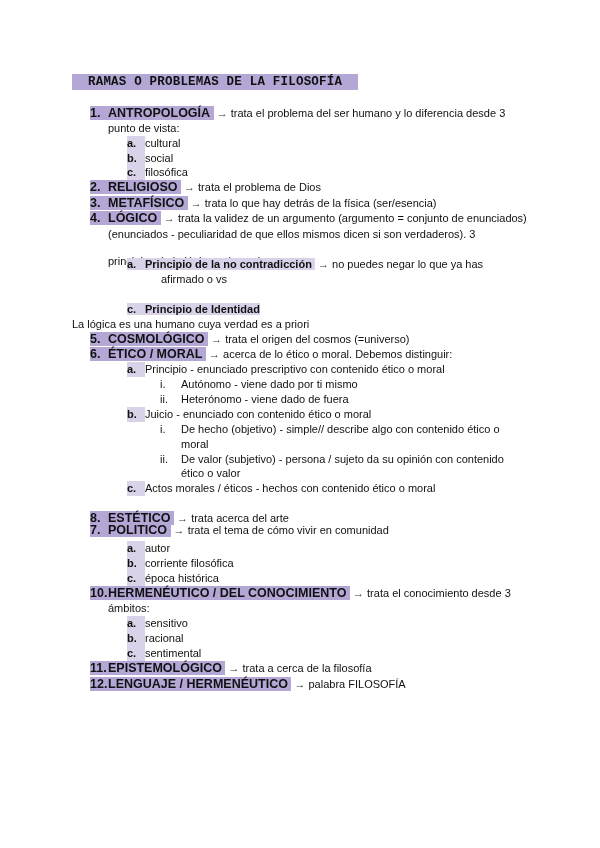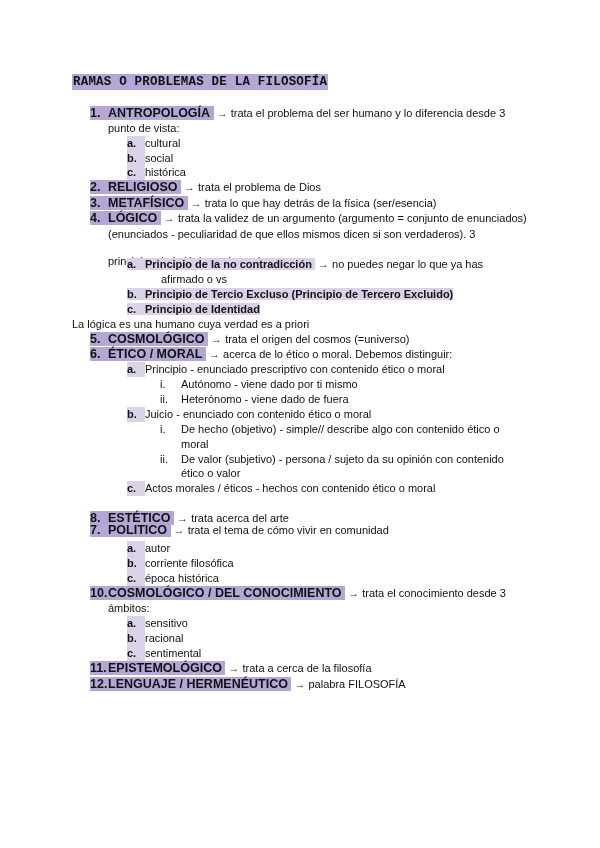--- a/index.html
+++ b/index.html
@@ -1,20 +1,20 @@
 <!DOCTYPE html>
 <html><head>
 <meta charset="utf-8">
 <style>
   html, body { margin: 0; padding: 0; background: #ffffff; }
   body { width: 600px; height: 848px; position: relative; overflow: hidden;
          font-family: "Liberation Sans", sans-serif; color: #111; }
   .page { position: absolute; left: 0; top: 0; width: 600px; height: 848px; }
   .title { position: absolute; left: 72px; top: 74px; font-family: "Liberation Mono", "DejaVu Sans Mono", monospace;
-           font-weight: bold; font-size: 12.5px; line-height: 16px; background: #b4a7d6; padding: 0 1px; letter-spacing: 0.2px; }
+           font-weight: bold; font-size: 12.5px; line-height: 16px; background: #b4a7d6; padding: 0 16px; letter-spacing: 0.2px; }
   .line { position: absolute; font-size: 11px; line-height: 15px; white-space: nowrap; }
   .hl-main { background: #b4a7d6; font-weight: bold; font-size: 12.5px; }
   .hl-sub { background: #d9d2e9; font-weight: bold; }
   .num { display: inline-block; }
   .l1 { left: 90px; }
   .l1 .num { width: 18px; }
   .l1-cont { left: 108px; }
   .l2 { left: 127px; }
   .l2 .num { width: 18px; }
   .l2-cont { left: 161px; }
@@ -33,21 +33,21 @@
   <div class="title">RAMAS O PROBLEMAS DE LA FILOSOFÍA</div>
 
   <div class="line l1" style="top:106px">
     <span class="hl-main"><span class="num">1.</span><span>ANTROPOLOGÍA</span>&nbsp;</span>
     <span class="arrow">→</span>
     <span>trata el problema del ser humano y lo diferencia desde 3</span>
   </div>
   <div class="line l1-cont" style="top:121px">punto de vista:</div>
   <div class="line l2" style="top:136px"><span class="num hl-sub">a.</span><span>cultural</span></div>
   <div class="line l2" style="top:151px"><span class="num hl-sub">b.</span><span>social</span></div>
-  <div class="line l2" style="top:165px"><span class="num hl-sub">c.</span><span>histórica</span></div>
+  <div class="line l2" style="top:165px"><span class="num hl-sub">c.</span><span>filosófica</span></div>
 
   <div class="line l1" style="top:180px">
     <span class="hl-main"><span class="num">2.</span><span>RELIGIOSO</span>&nbsp;</span>
     <span class="arrow">→</span>
     <span>trata el problema de Dios</span>
   </div>
 
   <div class="line l1" style="top:196px">
     <span class="hl-main"><span class="num">3.</span><span>METAFÍSICO</span>&nbsp;</span>
     <span class="arrow">→</span>
@@ -60,21 +60,20 @@
     <span>trata la validez de un argumento (argumento = conjunto de enunciados)</span>
   </div>
   <div class="line l1-cont" style="top:227px">(enunciados - peculiaridad de que ellos mismos dicen si son verdaderos). 3</div>
   <div class="line l1-cont" style="top:254px">principios de la lógica universal son:</div>
   <div class="line l2" style="top:257px">
     <span class="sub-bold-text"><span class="num">a.</span><span>Principio de la no contradicción</span>&nbsp;</span>
     <span class="arrow">→</span>
     <span>no puedes negar lo que ya has</span>
   </div>
   <div class="line l2-cont" style="top:272px">afirmado o vs</div>
-  <div class="line l2" style="top:287px"><span class="sub-bold-text"><span class="num">b.</span><span>Principio de Tercio Excluso (Principio de Tercero Excluido)</span></span></div>
   <div class="line l2" style="top:302px"><span class="sub-bold-text"><span class="num">c.</span><span>Principio de Identidad</span></span></div>
 
   <div class="line plain" style="top:317px">La lógica es una humano cuya verdad es a priori</div>
 
   <div class="line l1" style="top:332px">
     <span class="hl-main"><span class="num">5.</span><span>COSMOLÓGICO</span>&nbsp;</span>
     <span class="arrow">→</span>
     <span>trata el origen del cosmos (=universo)</span>
   </div>
 
@@ -103,21 +102,21 @@
     <span class="hl-main"><span class="num">8.</span><span>ESTÉTICO</span>&nbsp;</span>
     <span class="arrow">→</span>
     <span>trata acerca del arte</span>
   </div>
 
   <div class="line l2" style="top:541px"><span class="num hl-sub">a.</span><span>autor</span></div>
   <div class="line l2" style="top:556px"><span class="num hl-sub">b.</span><span>corriente filosófica</span></div>
   <div class="line l2" style="top:571px"><span class="num hl-sub">c.</span><span>época histórica</span></div>
 
   <div class="line l1" style="top:586px">
-    <span class="hl-main"><span class="num">10.</span><span>COSMOLÓGICO / DEL CONOCIMIENTO</span>&nbsp;</span>
+    <span class="hl-main"><span class="num">10.</span><span>HERMENÉUTICO / DEL CONOCIMIENTO</span>&nbsp;</span>
     <span class="arrow">→</span>
     <span>trata el conocimiento desde 3</span>
   </div>
   <div class="line l1-cont" style="top:601px">ámbitos:</div>
   <div class="line l2" style="top:616px"><span class="num hl-sub">a.</span><span>sensitivo</span></div>
   <div class="line l2" style="top:631px"><span class="num hl-sub">b.</span><span>racional</span></div>
   <div class="line l2" style="top:646px"><span class="num hl-sub">c.</span><span>sentimental</span></div>
 
   <div class="line l1" style="top:661px">
     <span class="hl-main"><span class="num">11.</span><span>EPISTEMOLÓGICO</span>&nbsp;</span>

